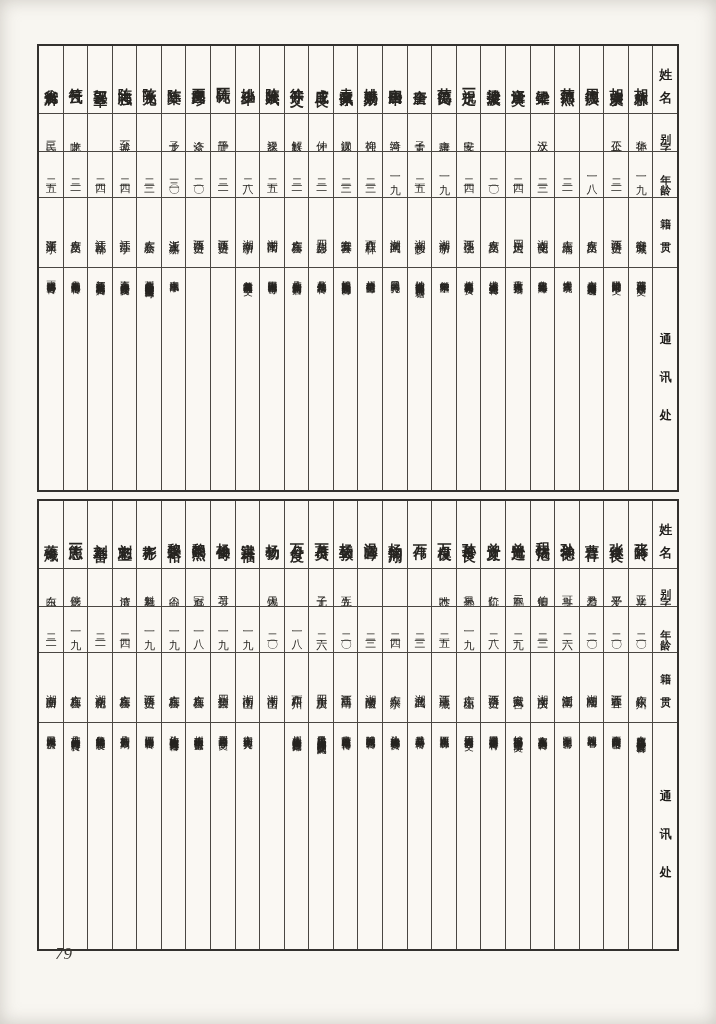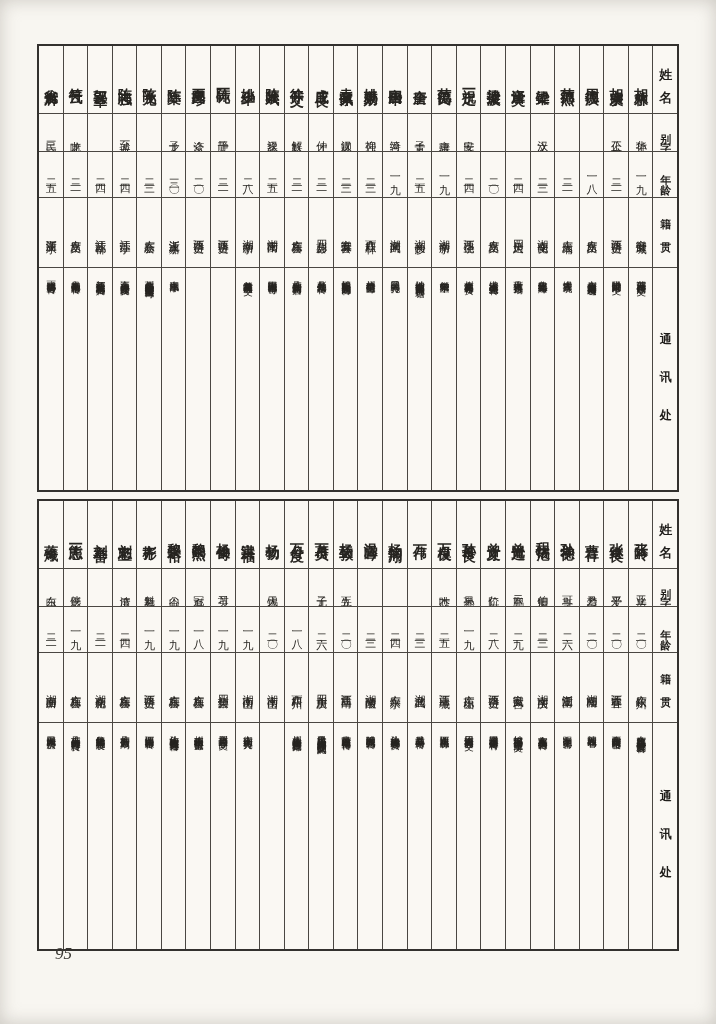--- a/index.html
+++ b/index.html
@@ -437,14 +437,14 @@
         <div class="col person-col">
     <div class="cell name-cell">蒋爔</div>
     <div class="cell alt-cell">东白</div>
     <div class="cell age-cell">二二</div>
     <div class="cell origin-cell">湖南新田</div>
     <div class="cell addr-cell">新田城内天庆斋转</div>
   </div>
       </div>
 
   </div>
-  <div class="page-number">95</div>
+  <div class="page-number">79</div>
 </div>
 
 </body></html>

